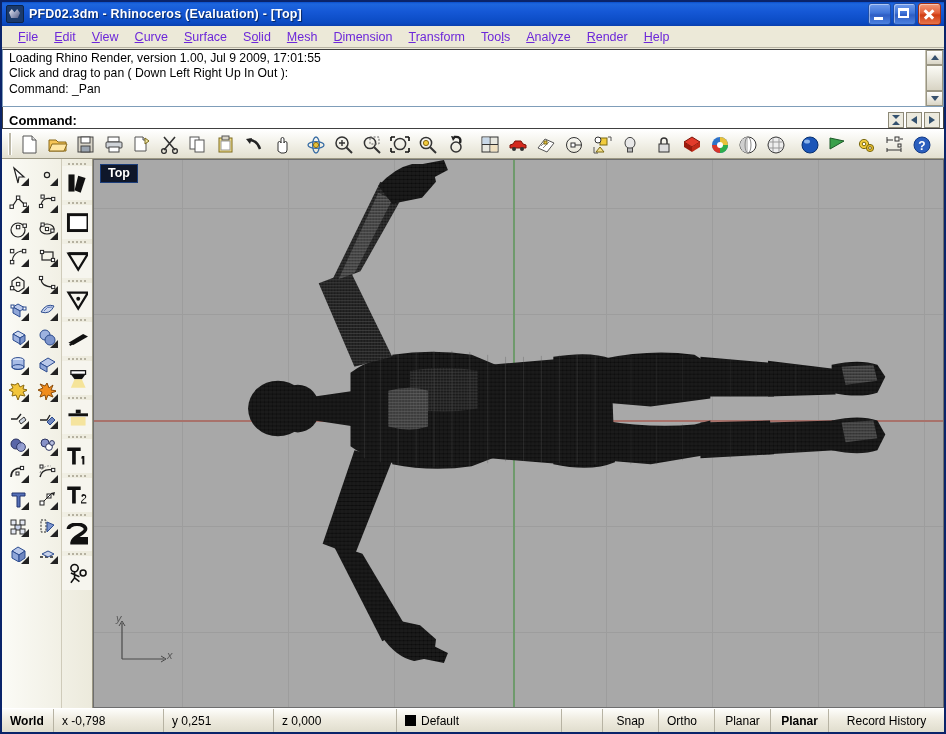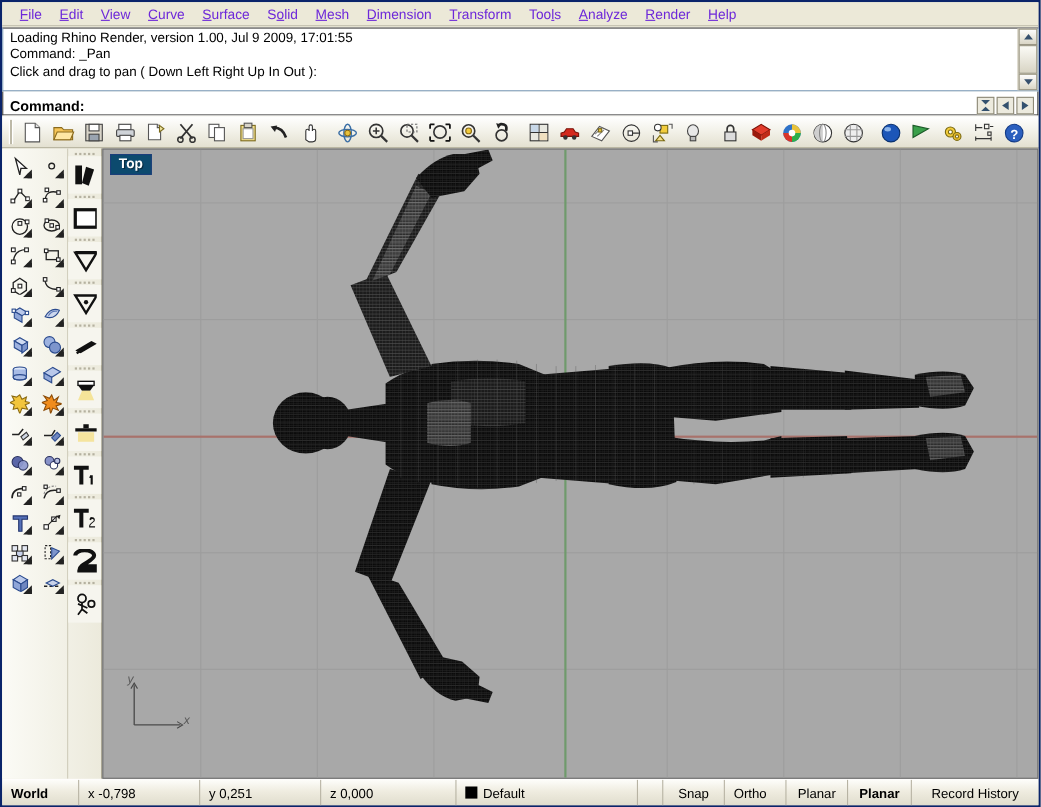--- a/index.html
+++ b/index.html
@@ -164,21 +164,21 @@
     flex:1;position:relative;background:#a8a8a8;overflow:hidden;
     border:1px solid #6e6e6e;box-sizing:border-box;margin:0;
   }
   .grid-v,.grid-h{position:absolute;background:#9d9d9d;}
   .grid-v{width:1px;top:0;bottom:0;}
   .grid-h{height:1px;left:0;right:0;}
   .axis-y{position:absolute;width:1.6px;top:0;bottom:0;background:#6f9a6c;}
   .axis-x{position:absolute;height:1.6px;left:0;right:0;background:#a8726b;}
   .vplabel{
     position:absolute;left:6px;top:4px;
-    background:#0c4a6e;color:#fff;font-weight:bold;font-size:12.5px;
+    background:#0f172a;color:#fff;font-weight:bold;font-size:12.5px;
     padding:1px 7px 2px 7px;border:1px solid #1b3d7a;
     text-shadow:1px 1px 0 rgba(0,0,0,.4);
   }
   .axisind{position:absolute;left:22px;bottom:40px;width:60px;height:52px;color:#4a4a4a;}
   .axisind .lbl{position:absolute;font-size:11px;color:#5a5a5a;font-style:italic;}
 
   
   .figure{position:absolute;left:0;top:0;right:0;bottom:0;pointer-events:none;}
 
   
@@ -196,20 +196,36 @@
   .sb-flex{flex:1;}
   .layerswatch{width:11px;height:11px;background:#000;margin-right:5px;display:inline-block;}
   .sb-toggle{font-weight:normal;}
   .sb-toggle.on{font-weight:bold;}
 </style>
 </head>
 <body>
 
 <div class="app">
 
+  <div class="titlebar">
+    <div class="title-ico"></div>
+    <div class="title-text">PFD02.3dm - Rhinoceros (Evaluation) - [Top]</div>
+    <div class="title-spacer"></div>
+    <div class="winbtns">
+      <div class="winbtn min">
+          <span class="g"></span>
+        </div>
+      <div class="winbtn max">
+          <span class="g"></span>
+        </div>
+      <div class="winbtn close">
+          <span class="g"></span>
+        </div>
+    </div>
+  </div>
 
   <div class="menubar" id="menubar">
       <div class="menu-item"><u>F</u>ile</div>
       <div class="menu-item"><u>E</u>dit</div>
       <div class="menu-item"><u>V</u>iew</div>
       <div class="menu-item"><u>C</u>urve</div>
       <div class="menu-item"><u>S</u>urface</div>
       <div class="menu-item">S<u>o</u>lid</div>
       <div class="menu-item"><u>M</u>esh</div>
       <div class="menu-item"><u>D</u>imension</div>
@@ -217,22 +233,22 @@
       <div class="menu-item">Too<u>l</u>s</div>
       <div class="menu-item"><u>A</u>nalyze</div>
       <div class="menu-item"><u>R</u>ender</div>
       <div class="menu-item"><u>H</u>elp</div>
     </div>
 
   <div class="cmdwrap">
     <div class="cmdhist">
       <div class="cmdhist-lines" id="cmdlines">
           <div>Loading Rhino Render, version 1.00, Jul  9 2009, 17:01:55</div>
+          <div>Click and drag to pan ( Down  Left  Right  Up  In  Out ):</div>
           <div>Command: _Pan</div>
-          <div>Click and drag to pan ( Down  Left  Right  Up  In  Out ):</div>
         </div>
       <div class="vscroll">
         <div class="sbtn">
             <span class="sarrow up"></span>
           </div>
         <div class="sthumb"></div>
         <div class="strack"></div>
         <div class="sbtn">
             <span class="sarrow dn"></span>
           </div>
@@ -990,21 +1006,21 @@
           <path d="M3 11 L6 6 L9 11" fill="none" stroke="#4a4a4a" stroke-width="1"></path>
           <path d="M45 41 L50 44 L45 47" fill="none" stroke="#4a4a4a" stroke-width="1"></path>
         </svg>
         <span class="lbl" style="left:0px;top:-3px;">y</span>
         <span class="lbl" style="left:51px;top:34px;">x</span>
       </div>
     </div>
   </div>
 
   <div class="statusbar">
-    <div class="sb-cell" style="width:70px">
+    <div class="sb-cell" style="width:52px">
       <b>World</b>
     </div>
     <div class="sb-cell" style="width:110px">
       <span>x -0,798</span>
     </div>
     <div class="sb-cell" style="width:110px">
       <span>y 0,251</span>
     </div>
     <div class="sb-cell" style="width:123px">
       <span>z 0,000</span>

